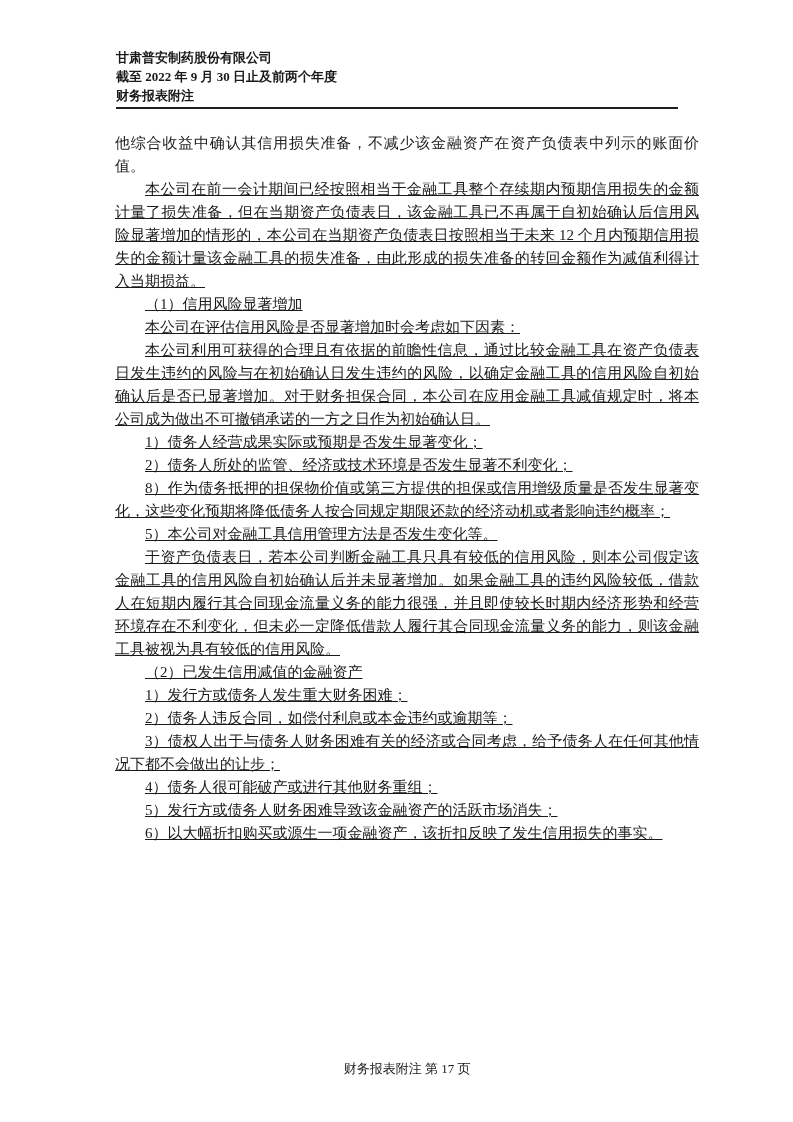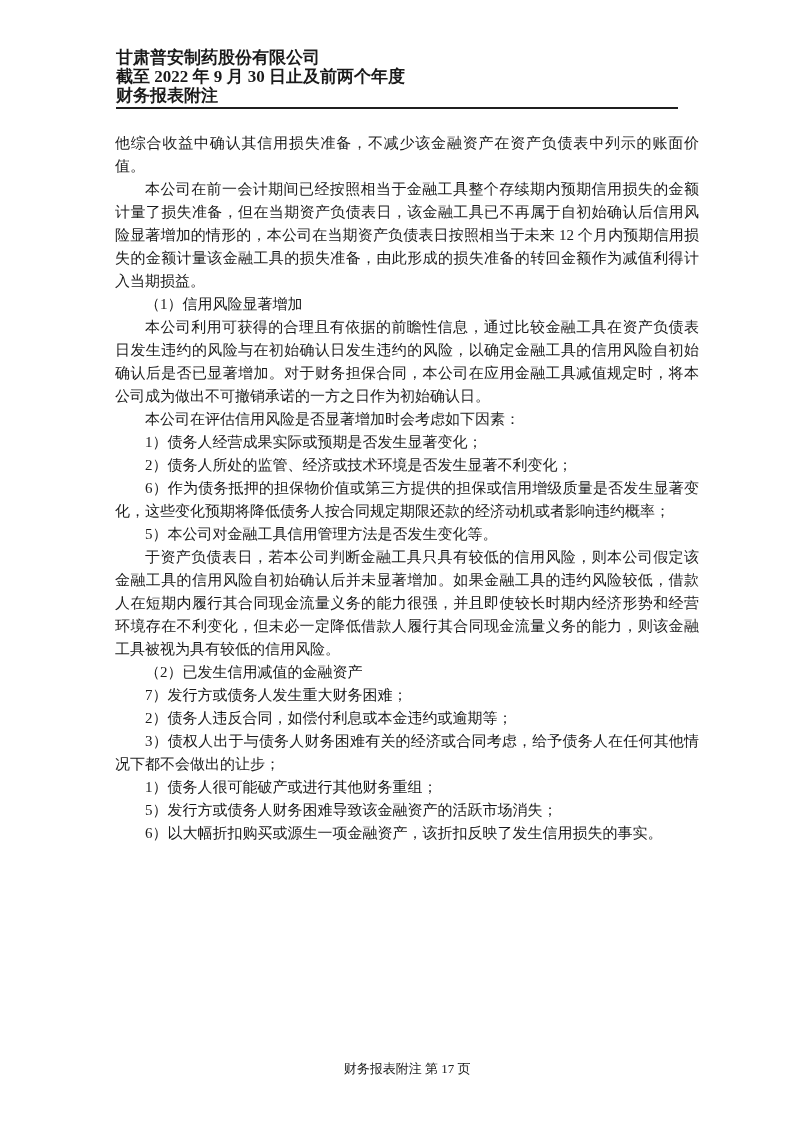--- a/index.html
+++ b/index.html
@@ -19,21 +19,21 @@
     background: var(--bg);
     overflow: hidden;
     font-family: "Liberation Serif", "DejaVu Serif", serif;
     color: var(--text);
   }
   .doc-header {
     position: absolute;
     left: 116px;
     top: 48px;
     width: 584px;
-    font-size: 17px;
+    font-size: 13px;
     font-weight: bold;
     line-height: 19px;
     white-space: nowrap;
   }
   .header-rule {
     position: absolute;
     left: 116px;
     top: 107px;
     width: 562px;
     height: 0;
@@ -48,20 +48,21 @@
     line-height: 23px;
     text-align: justify;
     text-justify: inter-ideograph;
   }
   .doc-body p {
     margin: 0;
     padding: 0;
   }
   .doc-body p.indent {
     text-indent: 2em;
+    text-decoration: underline;
   }
   .doc-footer {
     position: absolute;
     left: 115px;
     top: 1044px;
     width: 584px;
     text-align: center;
     font-size: 13px;
     line-height: 18px;
     margin-top: 16px;
@@ -78,32 +79,32 @@
     <div>财务报表附注</div>
   </div>
 
   <div class="header-rule"></div>
 
   <div class="doc-body">
 
   <p>他综合收益中确认其信用损失准备，不减少该金融资产在资产负债表中列示的账面价值。</p>
       <p class="indent">本公司在前一会计期间已经按照相当于金融工具整个存续期内预期信用损失的金额计量了损失准备，但在当期资产负债表日，该金融工具已不再属于自初始确认后信用风险显著增加的情形的，本公司在当期资产负债表日按照相当于未来 12 个月内预期信用损失的金额计量该金融工具的损失准备，由此形成的损失准备的转回金额作为减值利得计入当期损益。</p>
       <p class="indent">（1）信用风险显著增加</p>
+      <p class="indent">本公司在评估信用风险是否显著增加时会考虑如下因素：</p>
       <p class="indent">本公司利用可获得的合理且有依据的前瞻性信息，通过比较金融工具在资产负债表日发生违约的风险与在初始确认日发生违约的风险，以确定金融工具的信用风险自初始确认后是否已显著增加。对于财务担保合同，本公司在应用金融工具减值规定时，将本公司成为做出不可撤销承诺的一方之日作为初始确认日。</p>
-      <p class="indent">本公司在评估信用风险是否显著增加时会考虑如下因素：</p>
       <p class="indent">1）债务人经营成果实际或预期是否发生显著变化；</p>
       <p class="indent">2）债务人所处的监管、经济或技术环境是否发生显著不利变化；</p>
-      <p class="indent">6）作为债务抵押的担保物价值或第三方提供的担保或信用增级质量是否发生显著变化，这些变化预期将降低债务人按合同规定期限还款的经济动机或者影响违约概率；</p>
+      <p class="indent">8）作为债务抵押的担保物价值或第三方提供的担保或信用增级质量是否发生显著变化，这些变化预期将降低债务人按合同规定期限还款的经济动机或者影响违约概率；</p>
       <p class="indent">5）本公司对金融工具信用管理方法是否发生变化等。</p>
       <p class="indent">于资产负债表日，若本公司判断金融工具只具有较低的信用风险，则本公司假定该金融工具的信用风险自初始确认后并未显著增加。如果金融工具的违约风险较低，借款人在短期内履行其合同现金流量义务的能力很强，并且即使较长时期内经济形势和经营环境存在不利变化，但未必一定降低借款人履行其合同现金流量义务的能力，则该金融工具被视为具有较低的信用风险。</p>
       <p class="indent">（2）已发生信用减值的金融资产</p>
-      <p class="indent">7）发行方或债务人发生重大财务困难；</p>
+      <p class="indent">1）发行方或债务人发生重大财务困难；</p>
       <p class="indent">2）债务人违反合同，如偿付利息或本金违约或逾期等；</p>
       <p class="indent">3）债权人出于与债务人财务困难有关的经济或合同考虑，给予债务人在任何其他情况下都不会做出的让步；</p>
-      <p class="indent">1）债务人很可能破产或进行其他财务重组；</p>
+      <p class="indent">4）债务人很可能破产或进行其他财务重组；</p>
       <p class="indent">5）发行方或债务人财务困难导致该金融资产的活跃市场消失；</p>
       <p class="indent">6）以大幅折扣购买或源生一项金融资产，该折扣反映了发生信用损失的事实。</p>
     </div>
 
   <div class="doc-footer">
     <span>财务报表附注 第 17 页</span>
   </div>
 
 </div>
 

